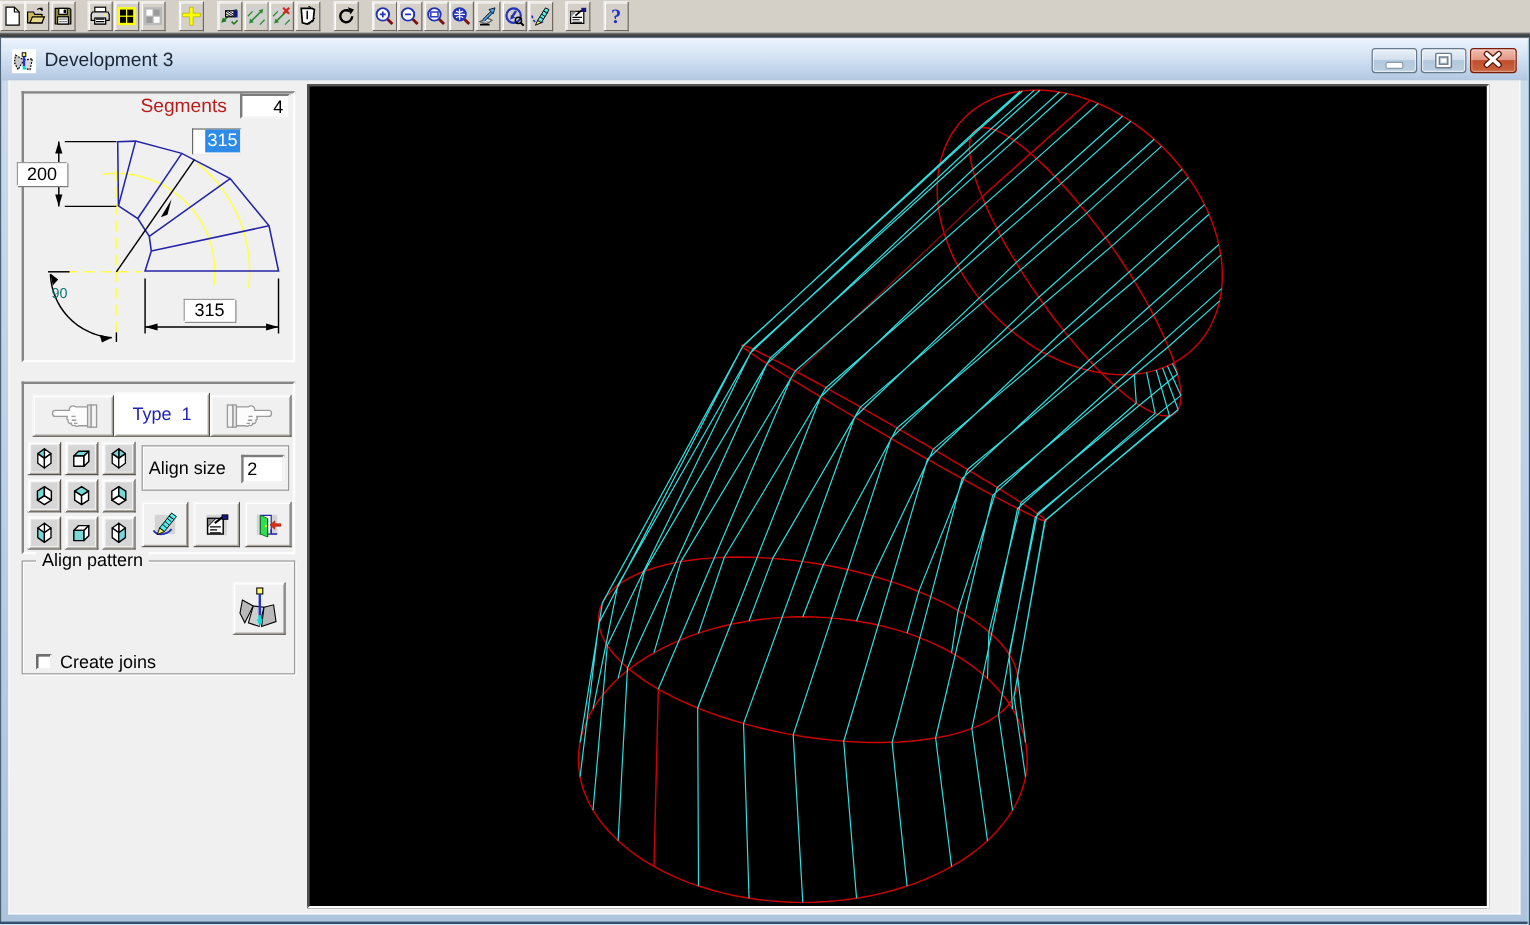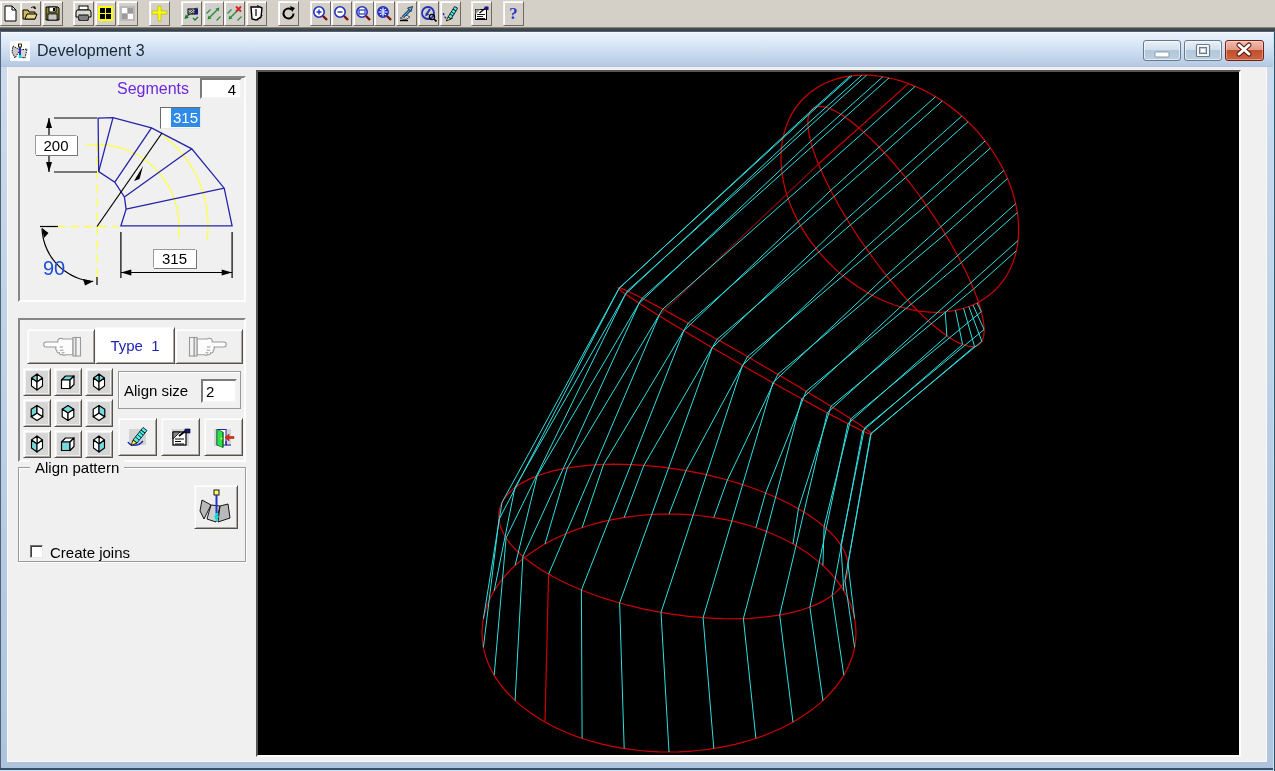--- a/index.html
+++ b/index.html
@@ -208,21 +208,21 @@
 <svg width="37" height="19">
       <path d="M13 4l10 9M23 4l-10 9" stroke="#541206" stroke-width="5" stroke-linecap="round"></path>
       <path d="M13 4l10 9M23 4l-10 9" stroke="#fff" stroke-width="3" stroke-linecap="round"></path>
     </svg></div>
 <div class="abs" style="left:7px;top:67px;width:1260px;height:695px;background:#f0f0f0;border:1px solid #fafafa;border-top:none"></div>
 <div class="abs" style="left:0;top:768px;width:1275px;height:2px;background:#33506e"></div>
 <div class="abs" style="left:0;top:770px;width:1275px;height:1px;background:#cfe2ee"></div>
 <div class="abs" style="left:1273px;top:33px;width:1px;height:737px;background:#bfe6f0"></div>
 <div class="abs" style="left:1274px;top:32px;width:1px;height:739px;background:#30506b"></div>
 <div class="abs sunken" style="left:18px;top:76px;width:228px;height:226px"></div>
-<div class="abs" style="left:117px;top:80px;font-size:16px;color:#6d28d9">Segments</div>
+<div class="abs" style="left:117px;top:80px;font-size:16px;color:#b91c1c">Segments</div>
 <div class="abs edit" style="left:200px;top:78px;width:42px;height:21px;text-align:right;padding:1px 4px 0 0">4</div>
 <svg class="abs" style="left:20px;top:78px" width="224" height="222">
     <path d="M36.0,148.5 L98.0,148.5" stroke="#ffff4d" stroke-width="1.3" stroke-dasharray="9 5" fill="none"></path>
     <path d="M77.0,64.0 L77.0,205.0" stroke="#ffff4d" stroke-width="1.3" stroke-dasharray="9 5" fill="none"></path>
     <path d="M158.2,159.9 L158.7,156.0 L158.9,152.2 L159.0,148.3 L158.9,144.4 L158.6,140.5 L158.1,136.7 L157.5,132.8 L156.7,129.0 L155.6,125.3 L154.4,121.6 L153.1,117.9 L151.5,114.3 L149.8,110.8 L148.0,107.4 L146.0,104.1 L143.8,100.9 L141.4,97.8 L139.0,94.8 L136.3,91.9 L133.6,89.2 L130.7,86.5 L127.7,84.1 L124.6,81.7 L121.4,79.5 L118.1,77.5 L114.7,75.7 L111.2,74.0 L107.6,72.4 L103.9,71.1 L100.2,69.9 L96.5,68.8 L92.7,68.0 L88.8,67.4 L85.0,66.9 L81.1,66.6 L77.2,66.5 L73.3,66.6 L69.5,66.8 L65.6,67.3" stroke="#ffff4d" stroke-width="1.3" fill="none"></path>
     <path d="M187.2,161.9 L187.6,157.9 L187.9,153.8 L188.0,149.8 L188.0,145.7 L187.8,141.7 L187.5,137.7 L187.1,133.6 L186.5,129.6 L185.8,125.6 L184.9,121.7 L183.9,117.8 L182.8,113.9 L181.5,110.0 L180.1,106.3 L178.5,102.5 L176.9,98.8 L175.0,95.2 L173.1,91.7 L171.0,88.2 L168.9,84.8 L166.5,81.4 L164.1,78.2 L161.6,75.0 L158.9,72.0 L156.2,69.0 L153.3,66.1 L150.4,63.4 L147.3,60.7 L144.2,58.2" stroke="#ffff4d" stroke-width="1.3" fill="none"></path>
     <path d="M212.1,147.8 L204.2,110.2 L171.8,70.8 L131.5,49.8 L93.0,39.6 L78.1,40.1 L78.7,93.6 L94.8,104.1 L104.4,119.0 L106.1,131.2 L100.9,147.8 Z" fill="none" stroke="#2424a8" stroke-width="1.3"></path>
     <path d="M106.1,131.2 L204.2,110.2" stroke="#2424a8" stroke-width="1.3" fill="none"></path>
     <path d="M104.4,119.0 L171.8,70.8" stroke="#2424a8" stroke-width="1.3" fill="none"></path>
     <path d="M94.8,104.1 L131.5,49.8" stroke="#2424a8" stroke-width="1.3" fill="none"></path>
@@ -236,23 +236,23 @@
     <path d="M100.9,154.0 L100.9,200.0 M212.1,154.0 L212.1,200.0" stroke="#000" stroke-width="1.2"></path>
     <path d="M100.9,194.5 L212.1,194.5" stroke="#000" stroke-width="1.2"></path>
     <path d="M100.9,194.5 L111.3,191.5 L111.3,197.5 Z" fill="#000"></path>
     <path d="M212.1,194.5 L201.7,191.5 L201.7,197.5 Z" fill="#000"></path>
     <path d="M20.0,148.5 L38.0,148.5" stroke="#000" stroke-width="1.2"></path>
     <path d="M22.0,150.4 L22.2,153.2 L22.5,156.0 L23.0,158.7 L23.5,161.4 L24.3,164.1 L25.1,166.8 L26.1,169.3 L27.2,171.9 L28.5,174.4 L29.8,176.8 L31.3,179.1 L32.9,181.4 L34.7,183.6 L36.5,185.7 L38.4,187.7 L40.4,189.6 L42.6,191.4 L44.8,193.1 L47.1,194.6 L49.4,196.1 L51.9,197.4 L54.4,198.6 L57.0,199.7 L59.6,200.7 L62.2,201.5 L64.9,202.2 L67.6,202.7 L70.4,203.1 L73.2,203.4" stroke="#000" stroke-width="1.2" fill="none"></path>
     <path d="M22.0,150.0 L24.0,160.0 L28.5,155.0 Z" fill="#000"></path>
     <path d="M73.0,203.4 L63.0,201.0 L65.0,207.5 Z" fill="#000"></path>
     <path d="M77.0,199.0 L77.0,207.0" stroke="#000" stroke-width="1.2"></path>
   </svg>
-<div class="abs" style="left:35px;top:135px;width:42px;height:20px;background:#fff;border:1px solid;border-color:#9a9a9a #fff #fff #9a9a9a;box-shadow:1px 1px 0 #777;font-size:15px;text-align:center;padding-top:1px">200</div>
+<div class="abs" style="left:14px;top:135px;width:42px;height:20px;background:#fff;border:1px solid;border-color:#9a9a9a #fff #fff #9a9a9a;box-shadow:1px 1px 0 #777;font-size:15px;text-align:center;padding-top:1px">200</div>
 <div class="abs" style="left:153px;top:249px;width:43px;height:19px;background:#fff;border:1px solid;border-color:#9a9a9a #fff #fff #9a9a9a;box-shadow:1px 1px 0 #777;font-size:15px;text-align:center">315</div>
-<div class="abs" style="left:43px;top:257px;font-size:20px;color:#1d4ed8">90</div>
+<div class="abs" style="left:43px;top:237px;font-size:12px;color:#0f766e">90</div>
 <div class="abs" style="left:160px;top:107px;width:41px;height:22px;background:#fff;border:1px solid;border-color:#6a6a6a #e8e8e8 #e8e8e8 #6a6a6a;font-size:15px;text-align:right;padding-top:1px"><span style="background:#2e8be8;color:#fff;padding:1px 2px">315</span></div>
 <div class="abs sunken" style="left:18px;top:318px;width:228px;height:144px"></div>
 <div class="abs raised" style="left:27px;top:329px;width:68px;height:35px;display:flex;align-items:center;justify-content:center">
     <svg width="44" height="27" viewBox="0 0 44 27">
       <g stroke="#9a9a9a" fill="#fcfcfc" stroke-width="1.1">
 <path d="M34 6 L24 6 C21.5 4.5 19 5.5 18.8 8 L18.8 9 L7 9 C4 9 4 14 7 14 L17.5 14 C16.2 14.6 16.4 16.8 17.8 17.2 C17.2 18.8 18.8 20.4 20.4 19.8 C20.2 21.2 22 22.2 23.4 21.4 C24 22.3 25.6 22.5 26.6 21.8 L34 21.8 Z"></path>
 <path d="M20.5 14 L24 14 M20.8 17.2 L24.5 17.2 M22.6 19.8 L25.5 19.8" fill="none"></path>
 <rect x="34" y="4.5" width="3" height="18.5" fill="#e8e8e8"></rect>
 <rect x="37" y="4.5" width="4.5" height="18.5" fill="#f4f4f4"></rect>
       </g>

